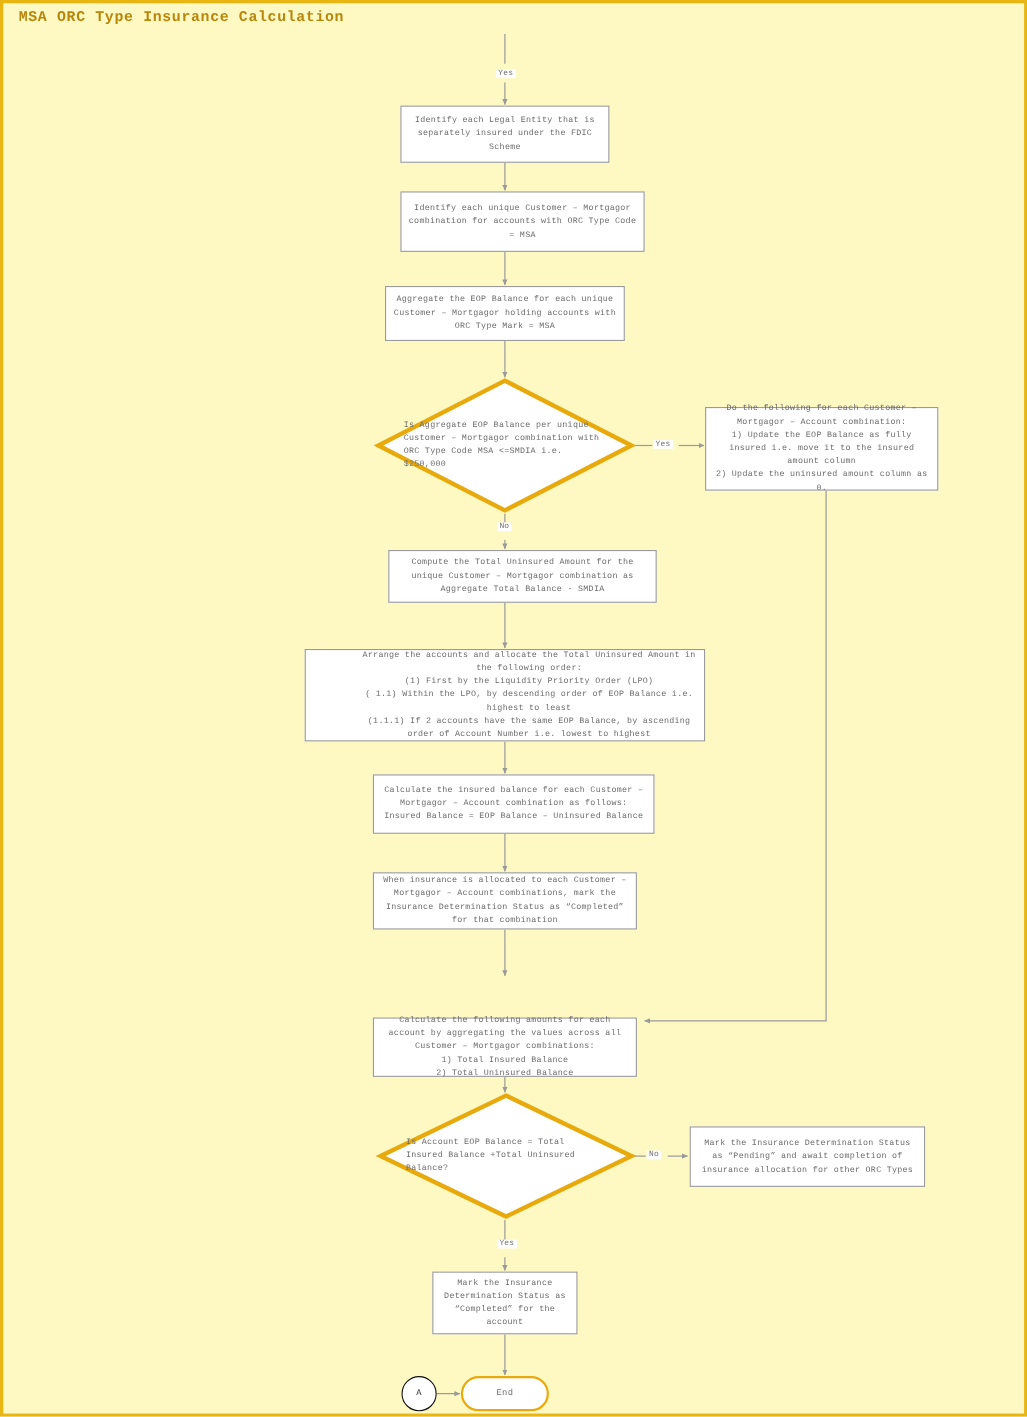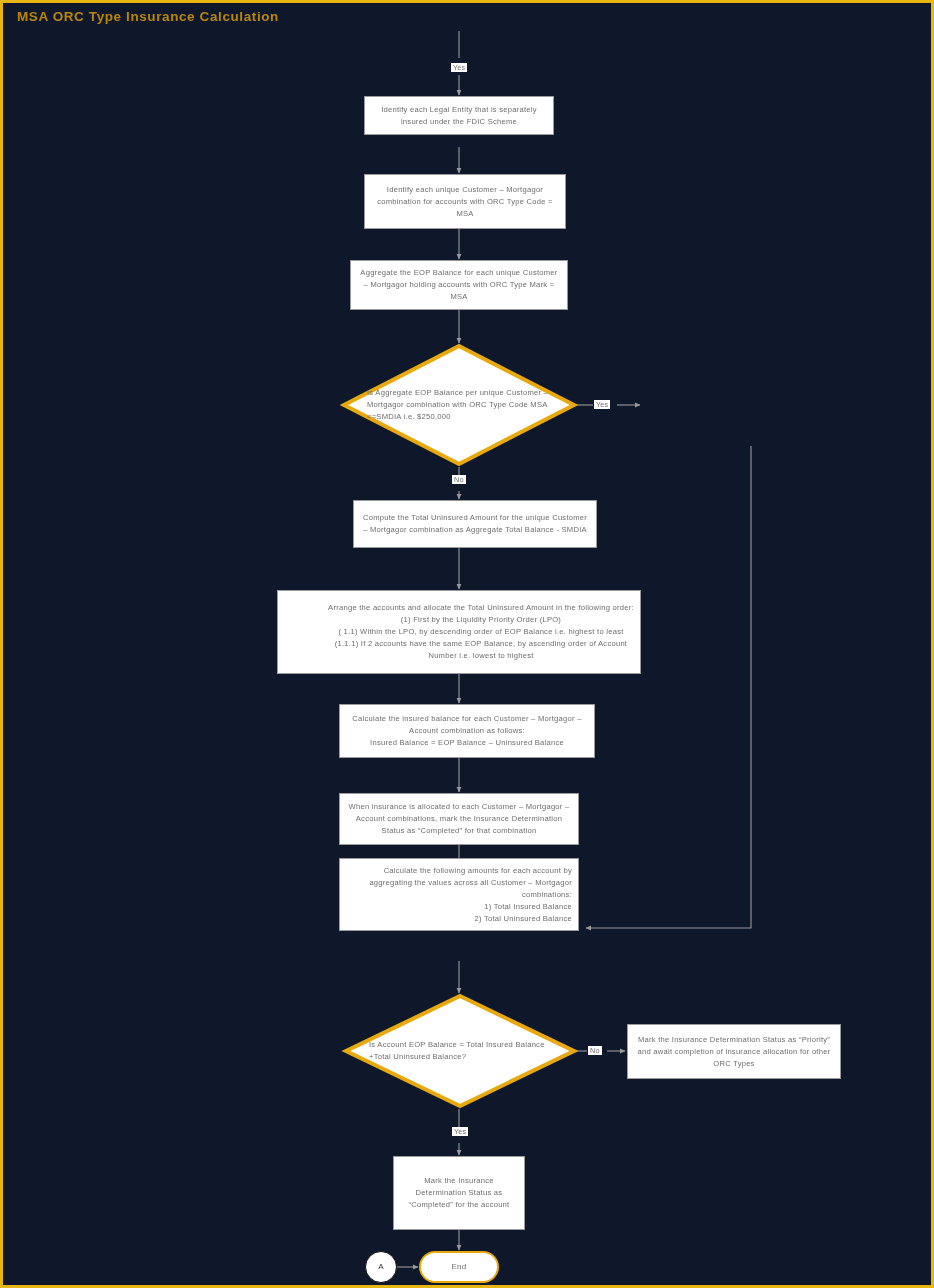--- a/index.html
+++ b/index.html
@@ -7,24 +7,25 @@
     padding: 0;
     background: #ffffff;
   }
   body {
     font-family: "Liberation Sans", sans-serif;
   }
   #page {
     position: relative;
     width: 934px;
     height: 1288px;
-    background: #0f172a;
+    background: #fef9c3;
     box-sizing: border-box;
     border: 3px solid #E8B613;
     overflow: hidden;
+    font-family: Liberation Mono, monospace;
   }
   #title {
     position: absolute;
     left: 14px;
     top: 6px;
     font-size: 13.5px;
     font-weight: bold;
     letter-spacing: 0.6px;
     color: #B8860B;
     white-space: nowrap;
@@ -157,39 +158,44 @@
       <path d="M394,1264 L415,1264" marker-end="url(#ah)"></path>
     </g>
   </svg>
 
   <div class="edge-label" style="left:448px; top:60px;">Yes</div>
   <div class="edge-label" style="left:591px; top:397px;">Yes</div>
   <div class="edge-label" style="left:449px; top:472px;">No</div>
   <div class="edge-label" style="left:585px; top:1043px;">No</div>
   <div class="edge-label" style="left:449px; top:1124px;">Yes</div>
 
-  <div class="node proc" style="left:361px; top:93px; width:190px; height:39px;">
+  <div class="node proc" style="left:361px; top:93px; width:190px; height:52px;">
     <span class="txt">Identify each Legal Entity that is separately insured under the FDIC Scheme</span>
   </div>
 
-  <div class="node proc" style="left:361px; top:171px; width:202px; height:55px;">
+  <div class="node proc" style="left:361px; top:171px; width:222px; height:55px;">
     <span class="txt">Identify each unique Customer – Mortgagor combination for accounts with ORC Type Code = MSA</span>
   </div>
 
   <div class="node proc" style="left:347px; top:257px; width:218px; height:50px;">
     <span class="txt">Aggregate the EOP Balance for each unique Customer – Mortgagor holding accounts with ORC Type Mark = MSA</span>
   </div>
 
   <div class="diamond-wrap" style="left:338px; top:340px; width:236px; height:124px;">
     <svg width="236" height="124" viewBox="0 0 236 124">
       <polygon points="118,3 233,62 118,121 3,62" fill="#ffffff" stroke="#E8A90C" stroke-width="4"></polygon>
     </svg>
     <div class="diamond-label">Is Aggregate EOP Balance per unique Customer – Mortgagor combination with ORC Type Code MSA &lt;=SMDIA i.e. $250,000</div>
   </div>
 
+  <div class="node proc" style="left:638px; top:367px; width:212px; height:76px;">
+    <span class="txt" style="white-space:pre-line;">Do the following for each Customer – Mortgagor – Account combination:
+1) Update the EOP Balance as fully insured i.e. move it to the insured amount column
+2) Update the uninsured amount column as 0.</span>
+  </div>
 
   <div class="node proc" style="left:350px; top:497px; width:244px; height:48px;">
     <span class="txt">Compute the Total Uninsured Amount for the unique Customer – Mortgagor combination as Aggregate Total Balance - SMDIA</span>
   </div>
 
   <div class="node proc" style="left:274px; top:587px; width:364px; height:84px;">
     <span class="txt" style="white-space:pre-line;margin-left:44px;">Arrange the accounts and allocate the Total Uninsured Amount in the following order:
 (1) First by the Liquidity Priority Order (LPO)
 ( 1.1) Within the LPO, by descending order of EOP Balance i.e. highest to least
 (1.1.1) If 2 accounts have the same EOP Balance, by ascending order of Account Number i.e. lowest to highest</span>
@@ -197,38 +203,38 @@
 
   <div class="node proc" style="left:336px; top:701px; width:256px; height:54px;">
     <span class="txt" style="white-space:pre-line;">Calculate the insured balance for each Customer – Mortgagor – Account combination as follows:
 Insured Balance = EOP Balance – Uninsured Balance</span>
   </div>
 
   <div class="node proc" style="left:336px; top:790px; width:240px; height:52px;">
     <span class="txt">When insurance is allocated to each Customer – Mortgagor – Account combinations, mark the Insurance Determination Status as “Completed” for that combination</span>
   </div>
 
-  <div class="node proc" style="left:336px; top:855px; width:240px; height:73px;text-align:right;">
+  <div class="node proc" style="left:336px; top:922px; width:240px; height:54px;">
     <span class="txt" style="white-space:pre-line;">Calculate the following amounts for each account by aggregating the values across all Customer – Mortgagor combinations:
 1) Total Insured Balance
 2) Total Uninsured Balance</span>
   </div>
 
   <div class="diamond-wrap" style="left:340px; top:990px; width:234px; height:116px;">
     <svg width="234" height="116" viewBox="0 0 234 116">
       <polygon points="117,3 231,58 117,113 3,58" fill="#ffffff" stroke="#E8A90C" stroke-width="4"></polygon>
     </svg>
     <div class="diamond-label">Is Account EOP Balance = Total Insured Balance +Total Uninsured Balance?</div>
   </div>
 
   <div class="node proc" style="left:624px; top:1021px; width:214px; height:55px;">
-    <span class="txt">Mark the Insurance Determination Status as “Priority” and await completion of insurance allocation for other ORC Types</span>
-  </div>
-
-  <div class="node proc" style="left:390px; top:1153px; width:132px; height:74px;">
+    <span class="txt">Mark the Insurance Determination Status as “Pending” and await completion of insurance allocation for other ORC Types</span>
+  </div>
+
+  <div class="node proc" style="left:390px; top:1153px; width:132px; height:57px;">
     <span class="txt">Mark the Insurance Determination Status as “Completed” for the account</span>
   </div>
 
   <div class="node connector-circle" style="left:362px; top:1248px; width:32px; height:32px;">
     <span class="txt">A</span>
   </div>
 
   <div class="node term" style="left:416px; top:1248px; width:80px; height:32px;">
     <span class="txt">End</span>
   </div>

